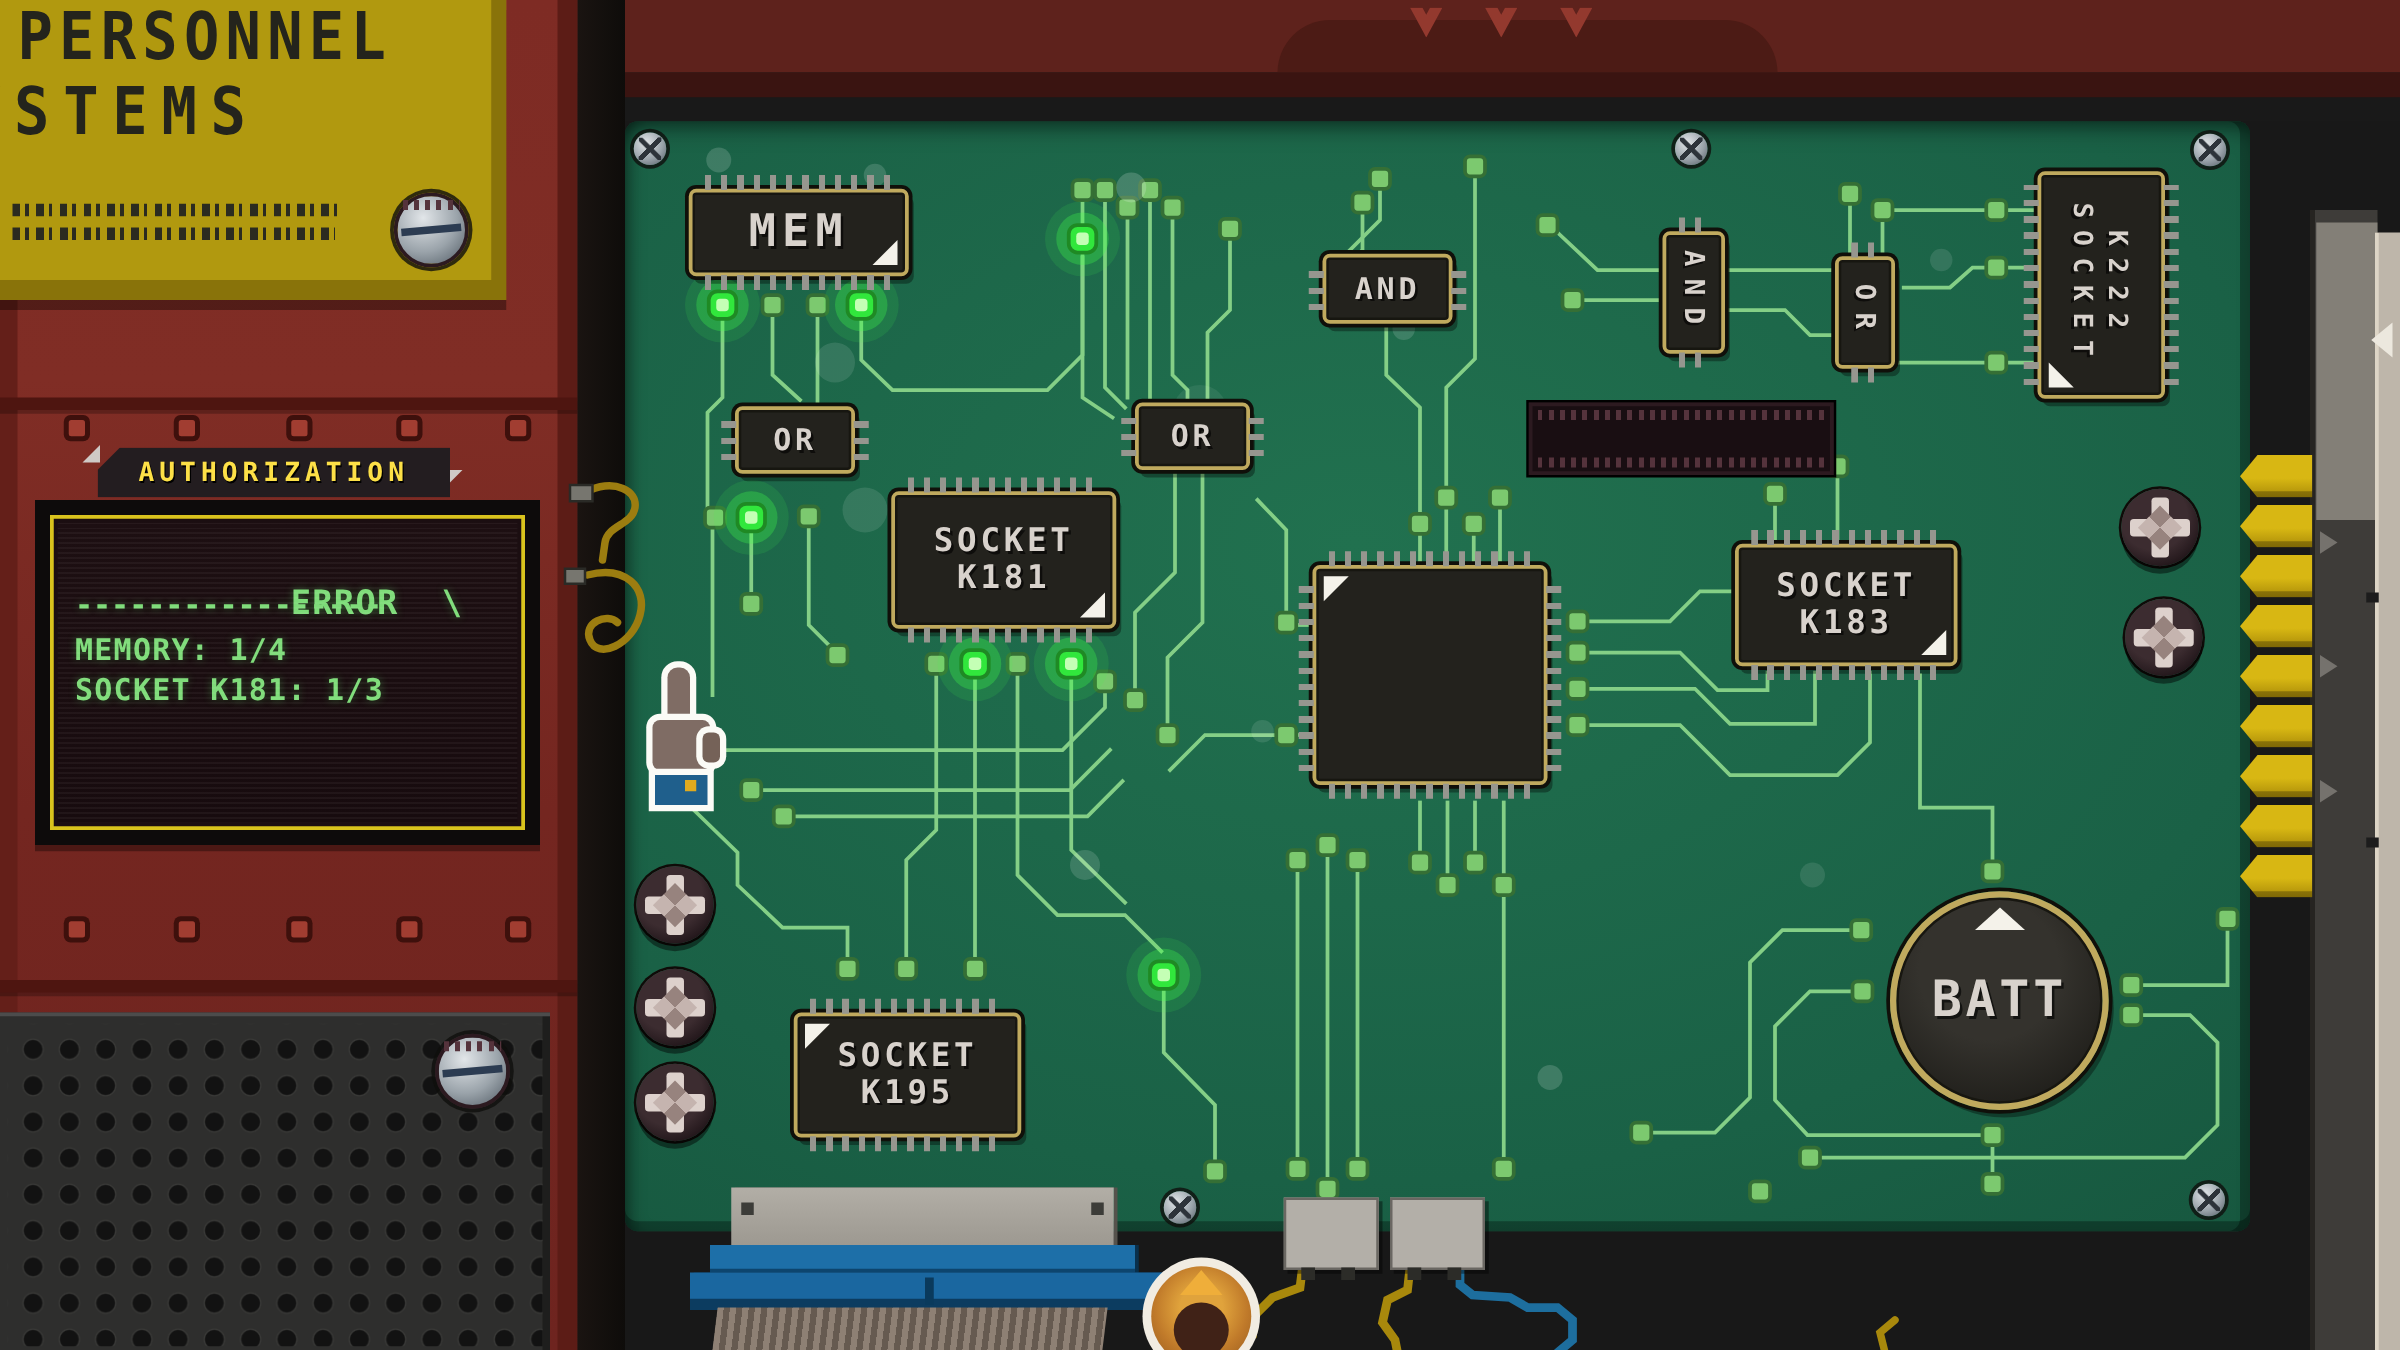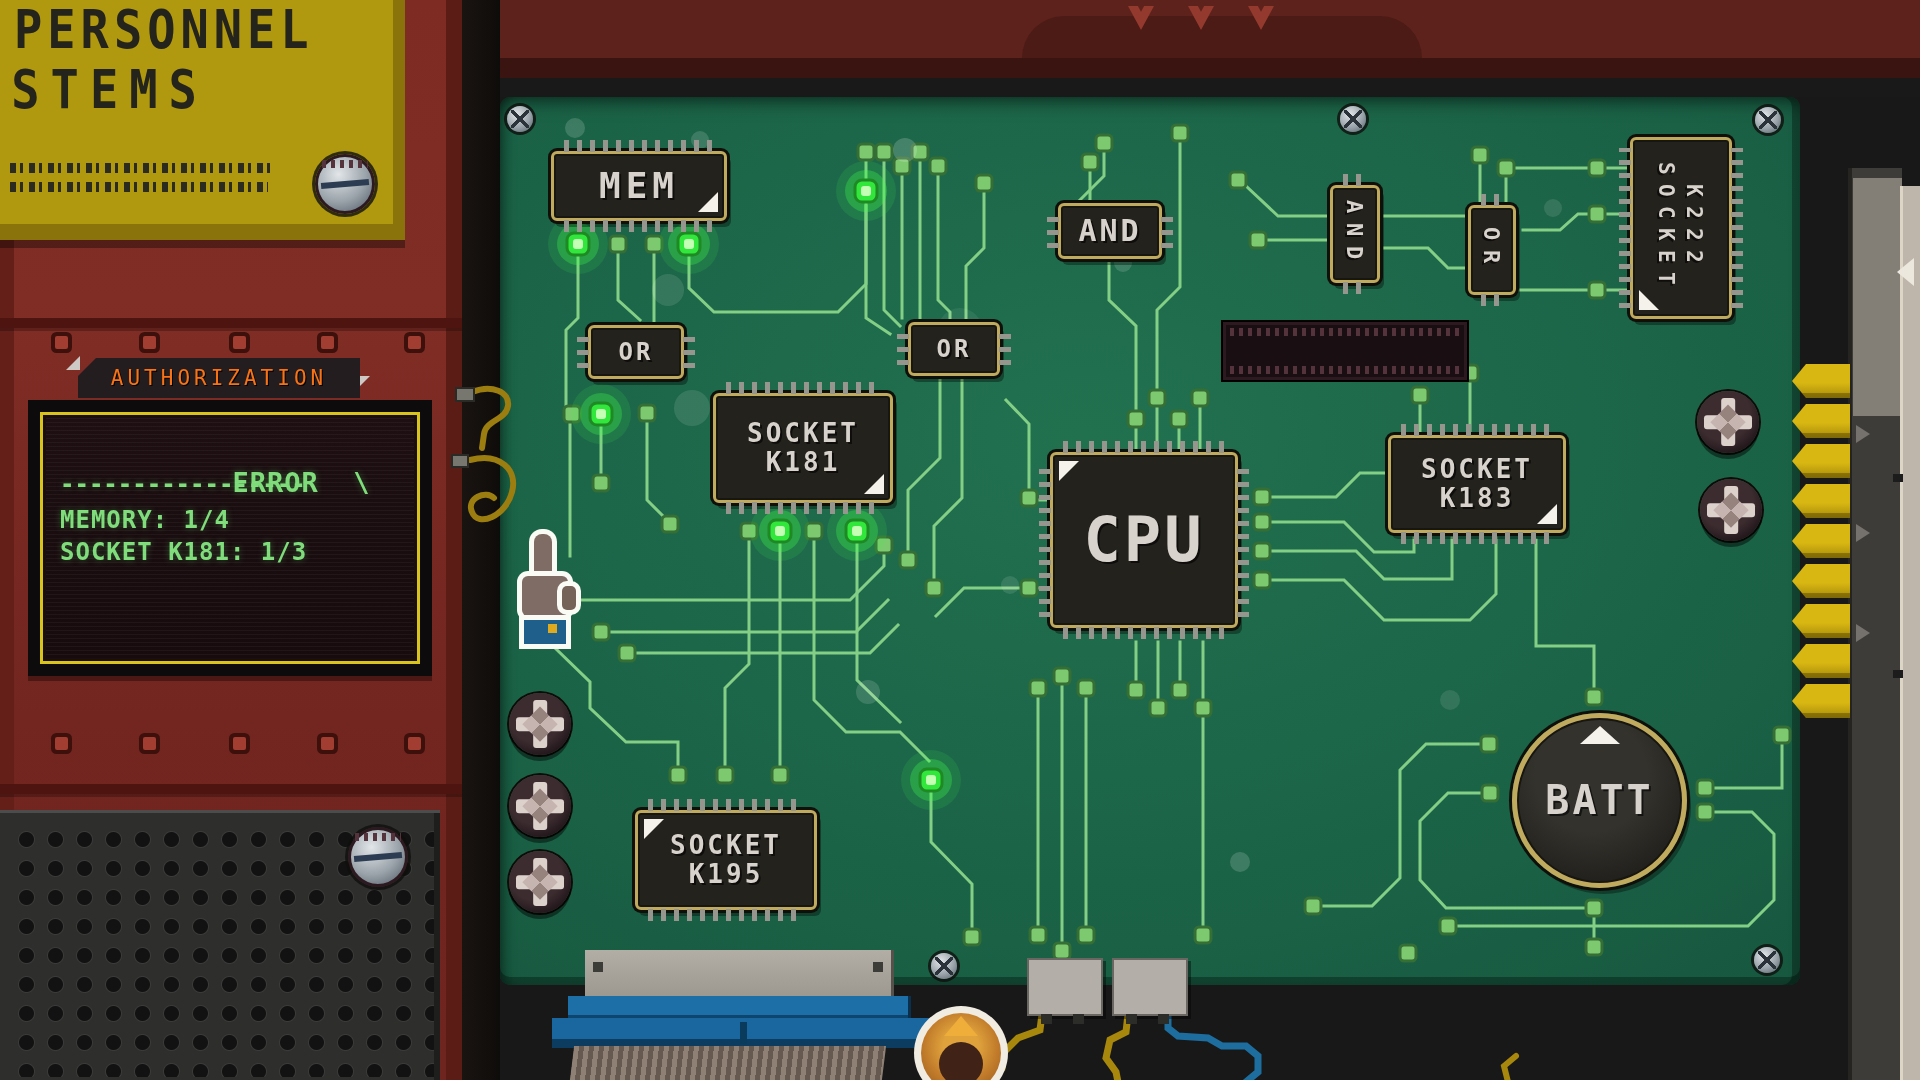--- a/index.html
+++ b/index.html
@@ -18,21 +18,21 @@
   .sign{left:0;top:0;width:405px;height:240px;background:#b1990f;
     box-shadow:inset -12px -16px 0 rgba(110,90,6,.6), 0 8px 0 rgba(0,0,0,.35);overflow:hidden}
   .sign-line{color:#24241c;font-weight:bold;white-space:nowrap}
   .sign-l1{position:absolute;left:14px;top:2px;font-size:47px;letter-spacing:5px;transform:scaleY(1.12)}
   .sign-l2{position:absolute;left:-28px;top:62px;font-size:47px;letter-spacing:11px;transform:scaleY(1.12)}
   .fineprint{position:absolute;height:10px;background:repeating-linear-gradient(90deg,#2b2b20 0 6px,transparent 6px 10px,#2b2b20 10px 13px,transparent 13px 19px)}
 
   .auth-plate{left:78px;top:358px;width:282px;height:40px;background:#231d20;
     clip-path:polygon(18px 0,100% 0,100% 100%,0 100%,0 18px);
     display:flex;align-items:center;justify-content:center}
-  .auth-plate span{color:#f97316;font-weight:normal;font-size:21px;letter-spacing:4px;text-shadow:1px 1px 0 #000}
+  .auth-plate span{color:#fde047;font-weight:bold;font-size:21px;letter-spacing:4px;text-shadow:1px 1px 0 #000}
   .auth-accent-l{left:66px;top:356px;width:0;height:0;border-bottom:14px solid #cfc9c6;border-left:14px solid transparent}
   .auth-accent-r{left:360px;top:376px;width:0;height:0;border-top:10px solid #cfc9c6;border-right:10px solid transparent}
 
   .screen-frame{left:28px;top:400px;width:404px;height:276px;background:#0d0b0b;box-shadow:0 5px 0 rgba(0,0,0,.35)}
   .screen-gold{position:absolute;left:12px;top:12px;right:12px;bottom:12px;border:3px solid #d9c31d;background:#1b0e11}
   .screen-inner{position:absolute;left:3px;top:3px;right:3px;bottom:3px;overflow:hidden;
     background:linear-gradient(180deg,#1d0f12,#170b0e);color:#7fdc7a;}
   .screen-inner::after{content:"";position:absolute;inset:0;
     background:repeating-linear-gradient(180deg,rgba(255,255,255,.045) 0 1px,transparent 1px 4px)}
   .scr-row{position:absolute;left:14px;font-size:24px;font-weight:bold;letter-spacing:1px;
@@ -421,21 +421,21 @@
         <div class="lbl" style="font-size: 24px;">OR</div>
       </div>
       <div class="chip" style="left: 908px; top: 322px; width: 86px; height: 48px;">
         <div class="pinstrip pin-left"></div>
         <div class="pinstrip pin-right"></div>
         <div class="lbl" style="font-size: 24px;">OR</div>
       </div>
       <div class="chip" style="left: 1058px; top: 203px; width: 98px; height: 50px;">
         <div class="pinstrip pin-left"></div>
         <div class="pinstrip pin-right"></div>
-        <div class="lbl" style="font-size: 30px;">AND</div>
+        <div class="lbl" style="font-size: 24px;">AND</div>
       </div>
       <div class="chip" style="left: 1330px; top: 185px; width: 44px; height: 92px;">
         <div class="pinstrip pin-top"></div>
         <div class="pinstrip pin-bottom"></div>
         <div class="vcols">
           <div class="vcol">
             <span style="font-size: 22px; height: 23px; width: 23px;">A</span>
             <span style="font-size: 22px; height: 23px; width: 23px;">N</span>
             <span style="font-size: 22px; height: 23px; width: 23px;">D</span>
           </div>
@@ -478,21 +478,20 @@
         <div class="tri tri-br"></div>
         <div class="lbl" style="font-size: 26px;">SOCKET
 K181</div>
       </div>
       <div class="chip" style="left: 1050px; top: 452px; width: 182px; height: 170px;">
         <div class="pinstrip pin-top"></div>
         <div class="pinstrip pin-bottom"></div>
         <div class="pinstrip pin-left"></div>
         <div class="pinstrip pin-right"></div>
         <div class="tri tri-tl"></div>
-        <div class="lbl" style="font-size: 62px; letter-spacing: 3px;">CPU</div>
       </div>
       <div class="chip" style="left: 1388px; top: 435px; width: 172px; height: 92px;">
         <div class="pinstrip pin-top"></div>
         <div class="pinstrip pin-bottom"></div>
         <div class="tri tri-br"></div>
         <div class="lbl" style="font-size: 26px;">SOCKET
 K183</div>
       </div>
       <div class="chip" style="left: 635px; top: 810px; width: 176px; height: 94px;">
         <div class="pinstrip pin-top"></div>

